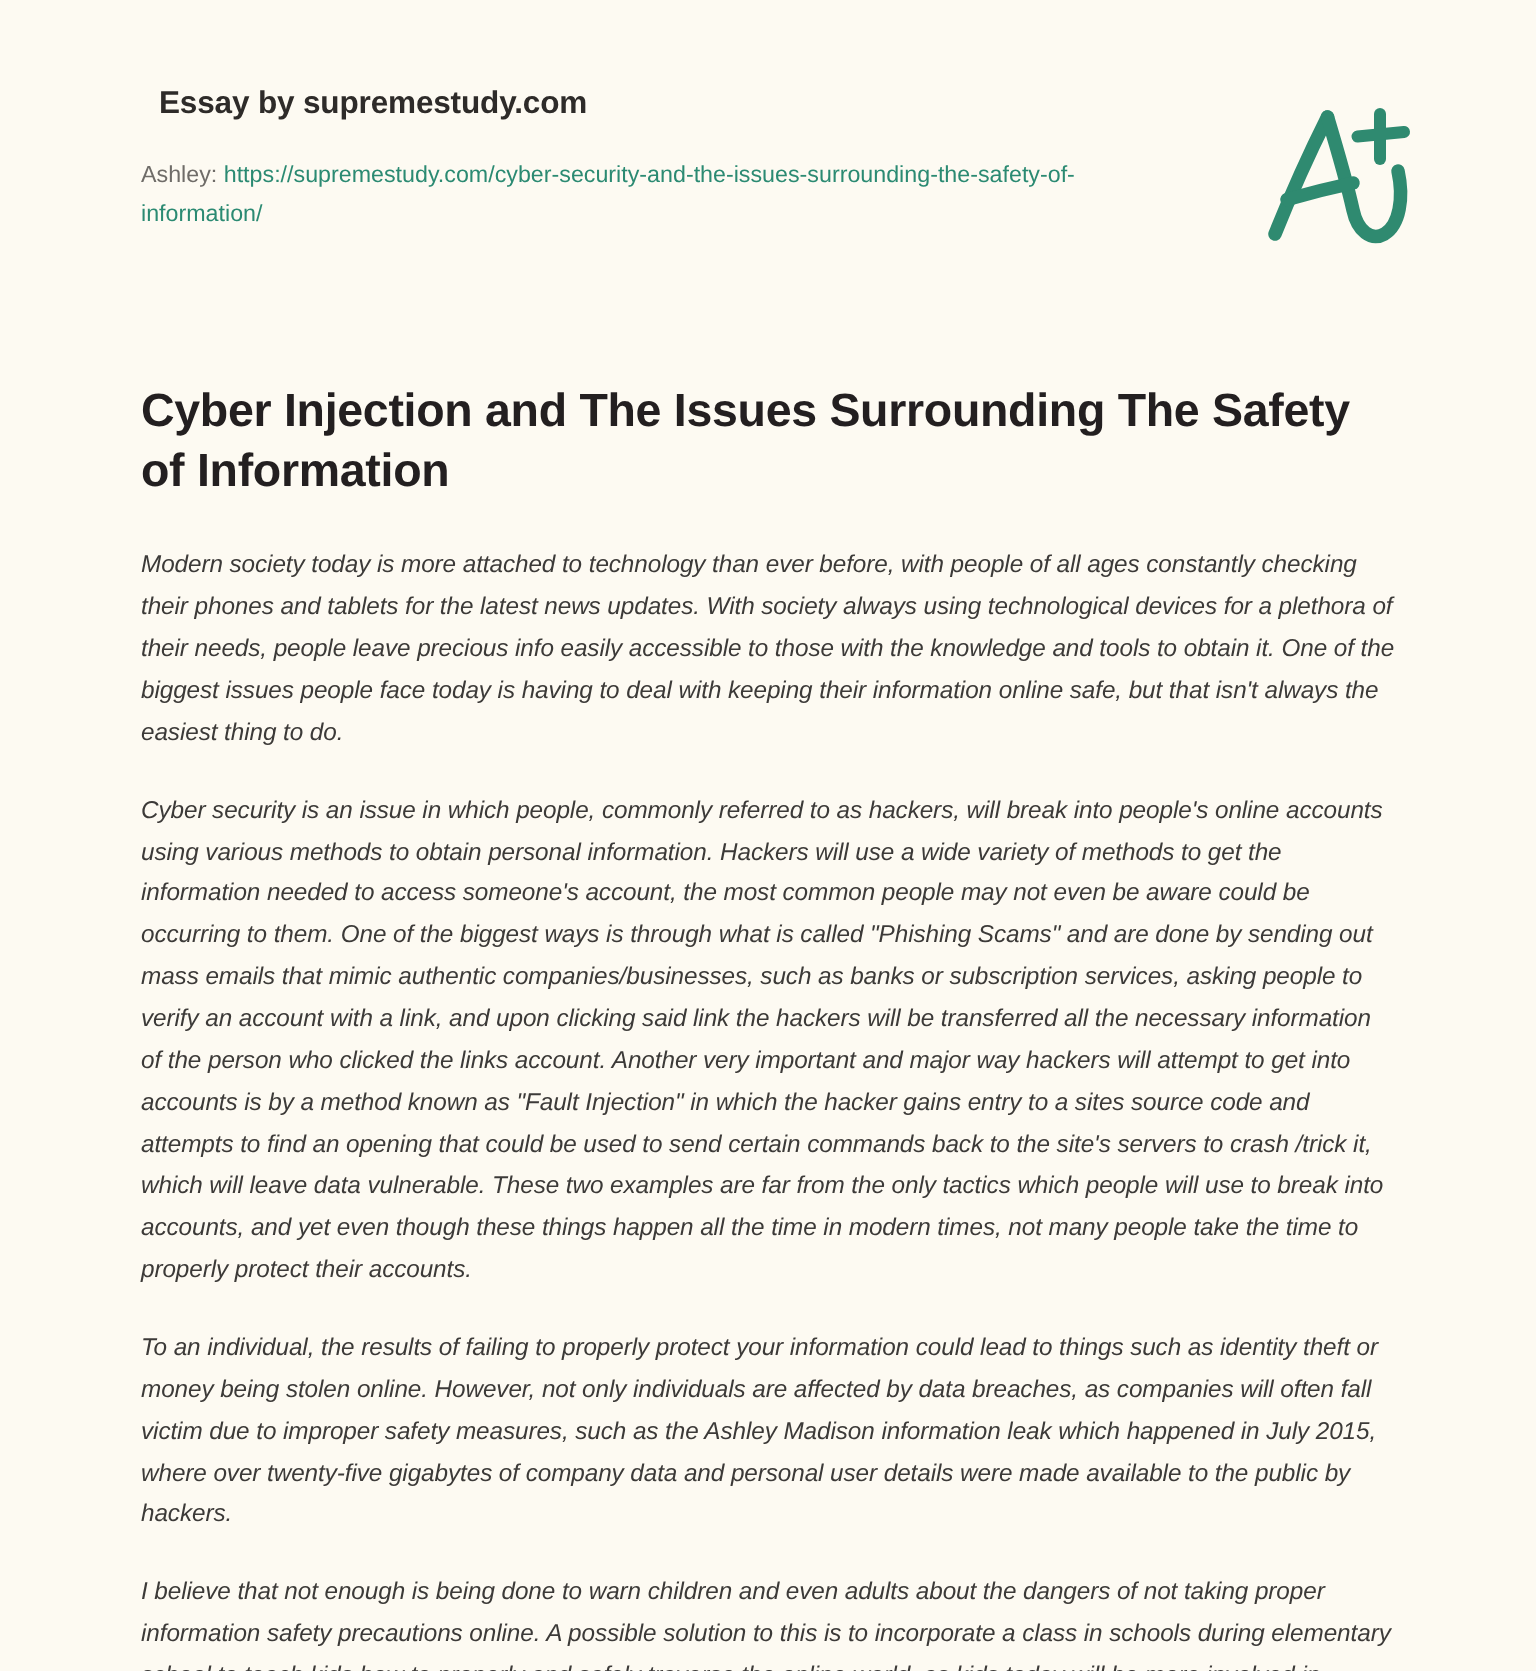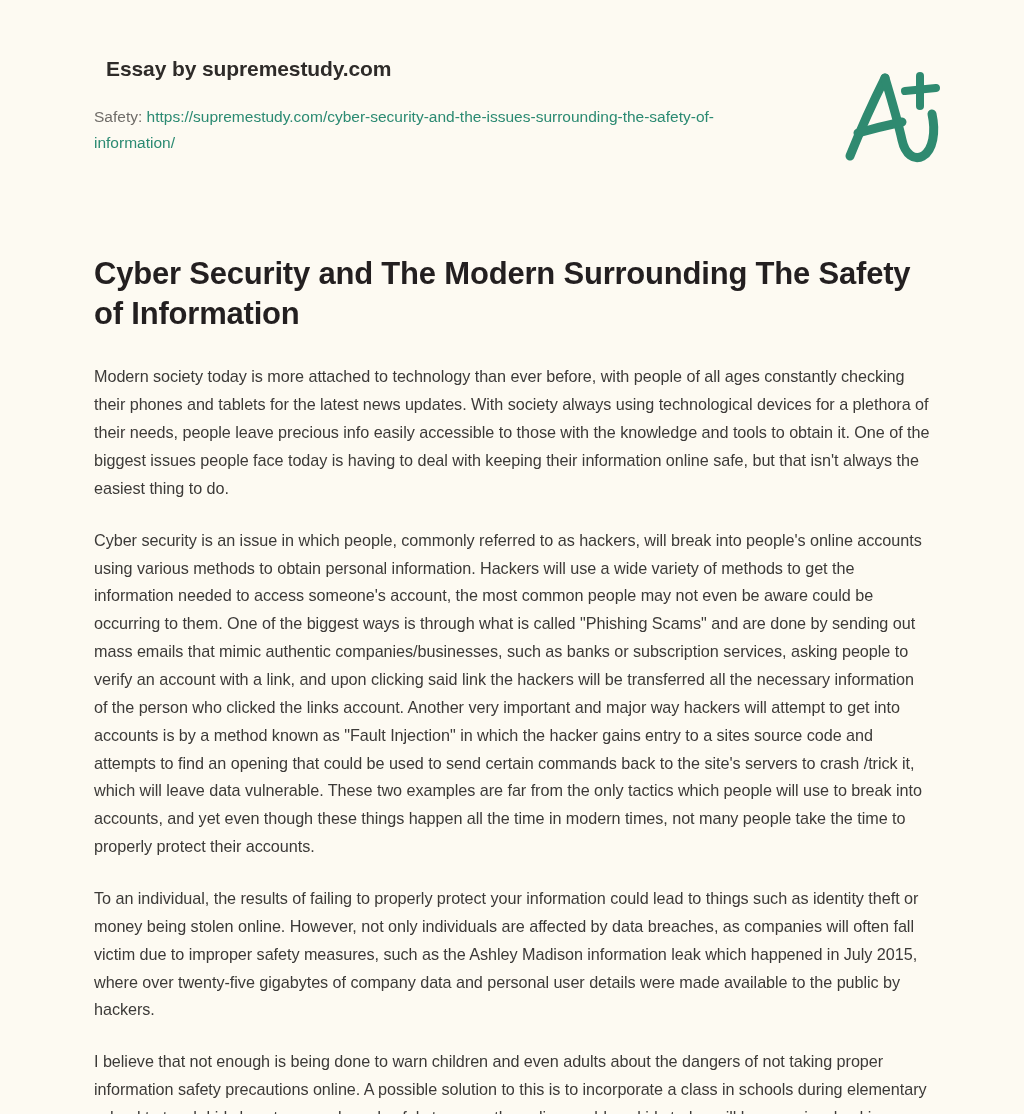--- a/index.html
+++ b/index.html
@@ -89,36 +89,37 @@
     max-width: 840px;
   }
 
   .article-body p {
     font-size: 16.2px;
     line-height: 1.72;
     color: #3c3a38;
     margin: 0 0 24px 0;
     max-width: 845px;
     letter-spacing: -0.05px;
+    font-style: italic;
   }
   .article-body p:last-child {
     margin-bottom: 0;
   }
 </style>
 </head>
 <body>
 
 <div class="page">
 
   <div class="header">
 
     <div class="essay-by">Essay by supremestudy.com</div>
 
     <div class="source-line">
-      <span class="source-label">Safety:</span>
+      <span class="source-label">Ashley:</span>
       <a class="source-url" href="#">https://supremestudy.com/cyber-security-and-the-issues-surrounding-the-safety-of-information/</a>
     </div>
 
     <div class="logo">
       <svg viewBox="0 0 120 112" xmlns="http://www.w3.org/2000/svg">
         <g fill="none" stroke="#2f8a70" stroke-linecap="round" stroke-linejoin="round">
 
           <path d="M53 14 C44 32, 30 62, 18 92" stroke-width="9"></path>
 
           <path d="M53 14 C59 34, 66 58, 70 76 C73 90, 82 97, 91 92 C101 86, 104 68, 100 50" stroke-width="9"></path>
@@ -129,21 +130,21 @@
 
           <path d="M73 27 C83 26, 94 25, 104 24" stroke-width="8"></path>
         </g>
       </svg>
     </div>
 
   </div>
 
   <div class="article">
 
-    <h1 class="article-title">Cyber Security and The Modern Surrounding The Safety of Information</h1>
+    <h1 class="article-title">Cyber Injection and The Issues Surrounding The Safety of Information</h1>
 
     <div class="article-body">
       <p>Modern society today is more attached to technology than ever before, with people of all ages constantly checking their phones and tablets for the latest news updates. With society always using technological devices for a plethora of their needs, people leave precious info easily accessible to those with the knowledge and tools to obtain it. One of the biggest issues people face today is having to deal with keeping their information online safe, but that isn't always the easiest thing to do.</p>
       <p>Cyber security is an issue in which people, commonly referred to as hackers, will break into people's online accounts using various methods to obtain personal information. Hackers will use a wide variety of methods to get the information needed to access someone's account, the most common people may not even be aware could be occurring to them. One of the biggest ways is through what is called "Phishing Scams" and are done by sending out mass emails that mimic authentic companies/businesses, such as banks or subscription services, asking people to verify an account with a link, and upon clicking said link the hackers will be transferred all the necessary information of the person who clicked the links account. Another very important and major way hackers will attempt to get into accounts is by a method known as "Fault Injection" in which the hacker gains entry to a sites source code and attempts to find an opening that could be used to send certain commands back to the site's servers to crash /trick it, which will leave data vulnerable. These two examples are far from the only tactics which people will use to break into accounts, and yet even though these things happen all the time in modern times, not many people take the time to properly protect their accounts.</p>
       <p>To an individual, the results of failing to properly protect your information could lead to things such as identity theft or money being stolen online. However, not only individuals are affected by data breaches, as companies will often fall victim due to improper safety measures, such as the Ashley Madison information leak which happened in July 2015, where over twenty-five gigabytes of company data and personal user details were made available to the public by hackers.</p>
       <p>I believe that not enough is being done to warn children and even adults about the dangers of not taking proper information safety precautions online. A possible solution to this is to incorporate a class in schools during elementary school to teach kids how to properly and safely traverse the online world, as kids today will be more involved in technology than ever and deserve to know how to be safe. I believe this is the correct solution to the current problem because if kids were being educated on how to protect themselves, future generations will know the importance of security online early on in life, which will only become even more important to know as technology proceeds to advance over time.</p>
     </div>
 
   </div>
 

